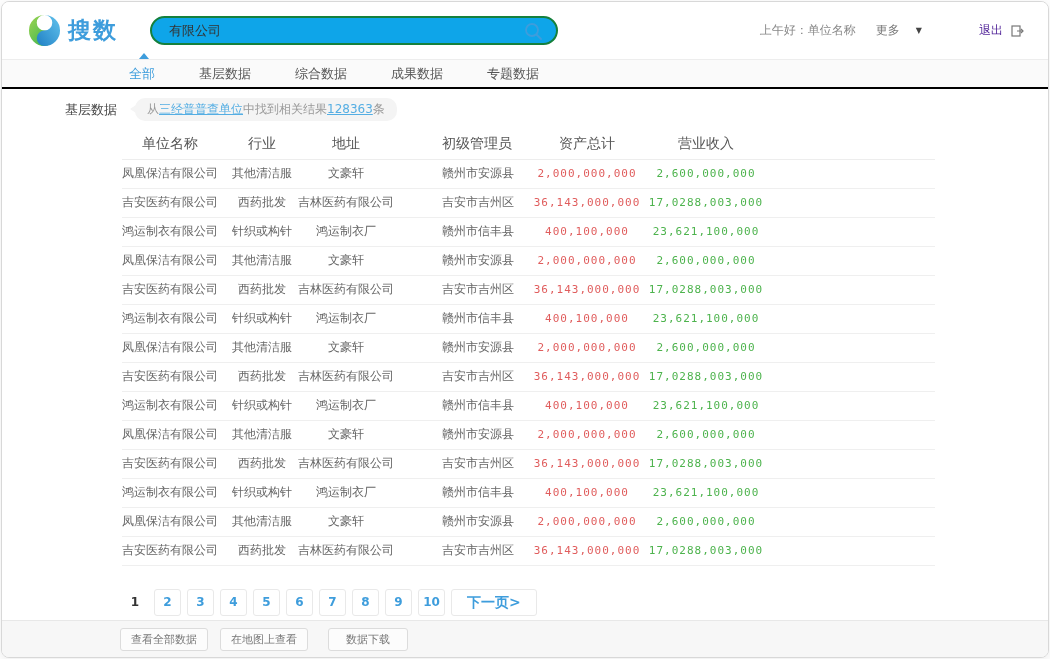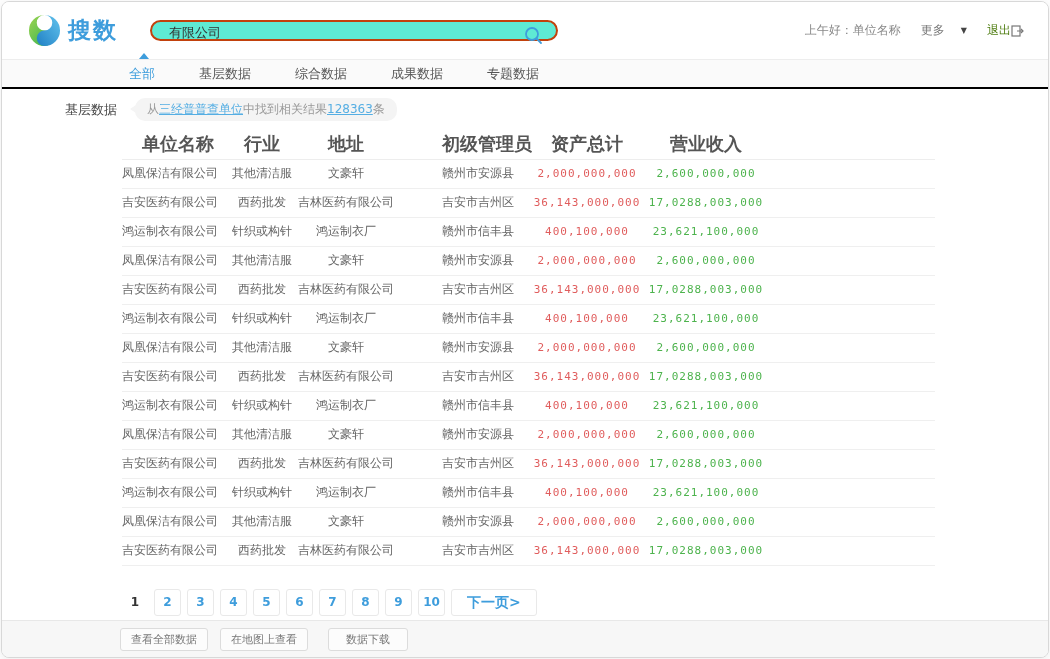--- a/index.html
+++ b/index.html
@@ -7,39 +7,39 @@
   .window{
     width:1048px; height:657px; margin:1px auto; background:#fff;
     border:1px solid #d8d8d8; border-radius:8px; position:relative; overflow:hidden;
     box-shadow:0 2px 8px rgba(0,0,0,.06);
   }
   
   .header{ height:57px; display:flex; align-items:center; background:#fff; position:relative; }
   .logo{ margin-left:26px; display:flex; align-items:center; }
   .brand{ font-size:23px; font-weight:bold; color:#3e9ddc; margin-left:7px; letter-spacing:2px; }
   .searchbox{
-    margin-left:32px; width:408px; height:21px; border:2px solid #c2410c;
-    border-radius:16px; position:relative; background:#5eead4;
+    margin-left:32px; width:408px; height:29px; border:2px solid #15803d;
+    border-radius:16px; position:relative; background:#0ea5e9;
   }
   .searchbox input{
     width:100%; height:100%; border:none; outline:none; background:transparent;
     padding:0 42px 0 17px; font-size:13px; color:#333;
     font-family:"DejaVu Sans","Liberation Sans",sans-serif;
   }
   .search-icon{ position:absolute; right:13px; top:4px; cursor:pointer; }
   .pointer-up{
     position:absolute; left:137px; top:51px; width:0; height:0;
     border-left:5px solid transparent; border-right:5px solid transparent;
     border-bottom:6px solid #3e9ddc;
   }
   .userarea{ margin-left:auto; margin-right:24px; display:flex; align-items:center; gap:20px;
     font-size:12px; color:#888; }
   .user-more{ cursor:pointer; color:#777; display:flex; align-items:center; gap:16px; }
   .caret{ font-size:8px; color:#444; }
-  .logout{ cursor:pointer; color:#4d7c0f; display:flex; align-items:center; gap:0; }
+  .logout{ cursor:pointer; color:#4c1d95; display:flex; align-items:center; gap:8px;margin-left:37px; }
   
   .tabbar{
     height:30px; background:#fafafa; border-top:1px solid #ededed; border-bottom:2px solid #000000;
     display:flex; align-items:center; padding-left:127px; gap:44px; font-size:13px; color:#555;
   }
   .tab{ cursor:pointer; }
   .tab.active{ color:#3e9ddc; }
   
   .resultline{ margin:9px 0 0 63px; display:flex; align-items:center; }
   .section-label{ font-size:13px; color:#444; }
@@ -48,21 +48,21 @@
     font-size:12px; color:#999; position:relative;
   }
   .result-pill::before{
     content:""; position:absolute; left:-5px; top:7px; width:0; height:0;
     border-top:4px solid transparent; border-bottom:4px solid transparent;
     border-right:6px solid #f4f4f4;
   }
   .result-pill a{ color:#55aee3; text-decoration:underline; cursor:pointer;text-align:right; }
   
   table{ margin:8px 0 0 120px; width:813px; border-collapse:collapse; table-layout:fixed; }
-  th{ height:30px; font-size:18px; color:#555; font-weight:bold; border-bottom:1px solid #ededed; }
+  th{ height:30px; font-size:14px; color:#555; font-weight:normal; border-bottom:1px solid #ededed; }
   td{ height:29px; font-size:12px; color:#666; border-bottom:1px solid #efefef; white-space:nowrap; overflow:hidden; }
   col.w0{width:110px} col.w1{width:60px} col.w2{width:108px} col.w3{width:132px}
   col.w4{width:110px} col.w5{width:128px} col.w6{width:165px}
   .a-left{text-align:left} .a-right{text-align:center} .a-center{text-align:center}
   th.h0{text-align:left; padding-left:20px;}
   td.c3, th.h3{ text-align:left; padding-left:42px; }
   .num{ font-family:"DejaVu Sans Mono","Liberation Mono",monospace; font-size:11px; letter-spacing:1px; }
   .red{ color:#e05d5d; }
   .green{ color:#4db34d; }
   

